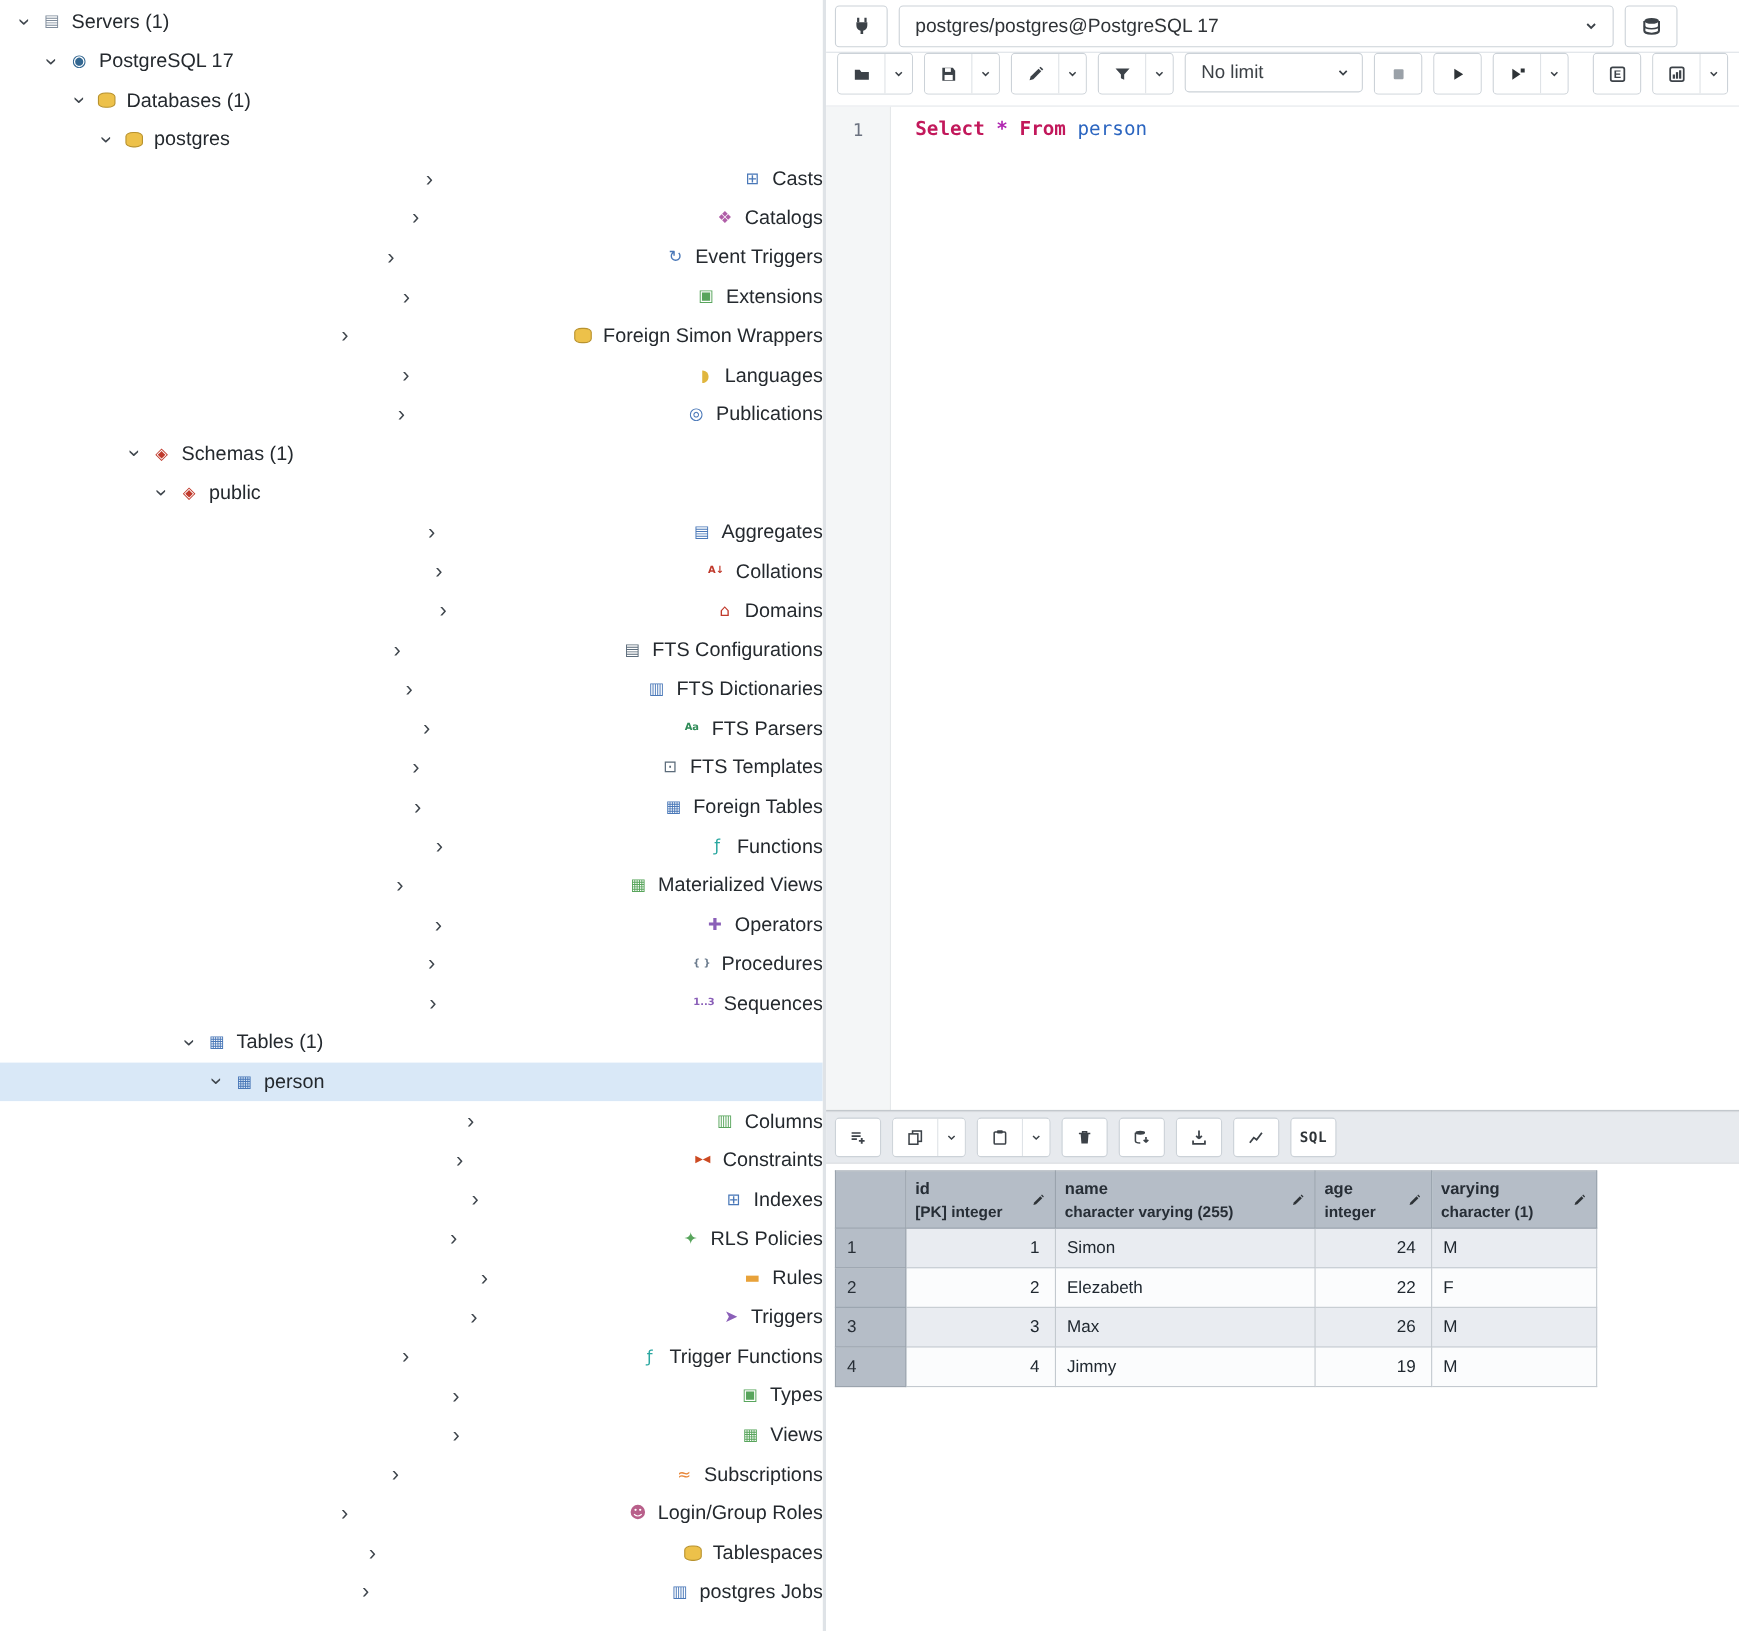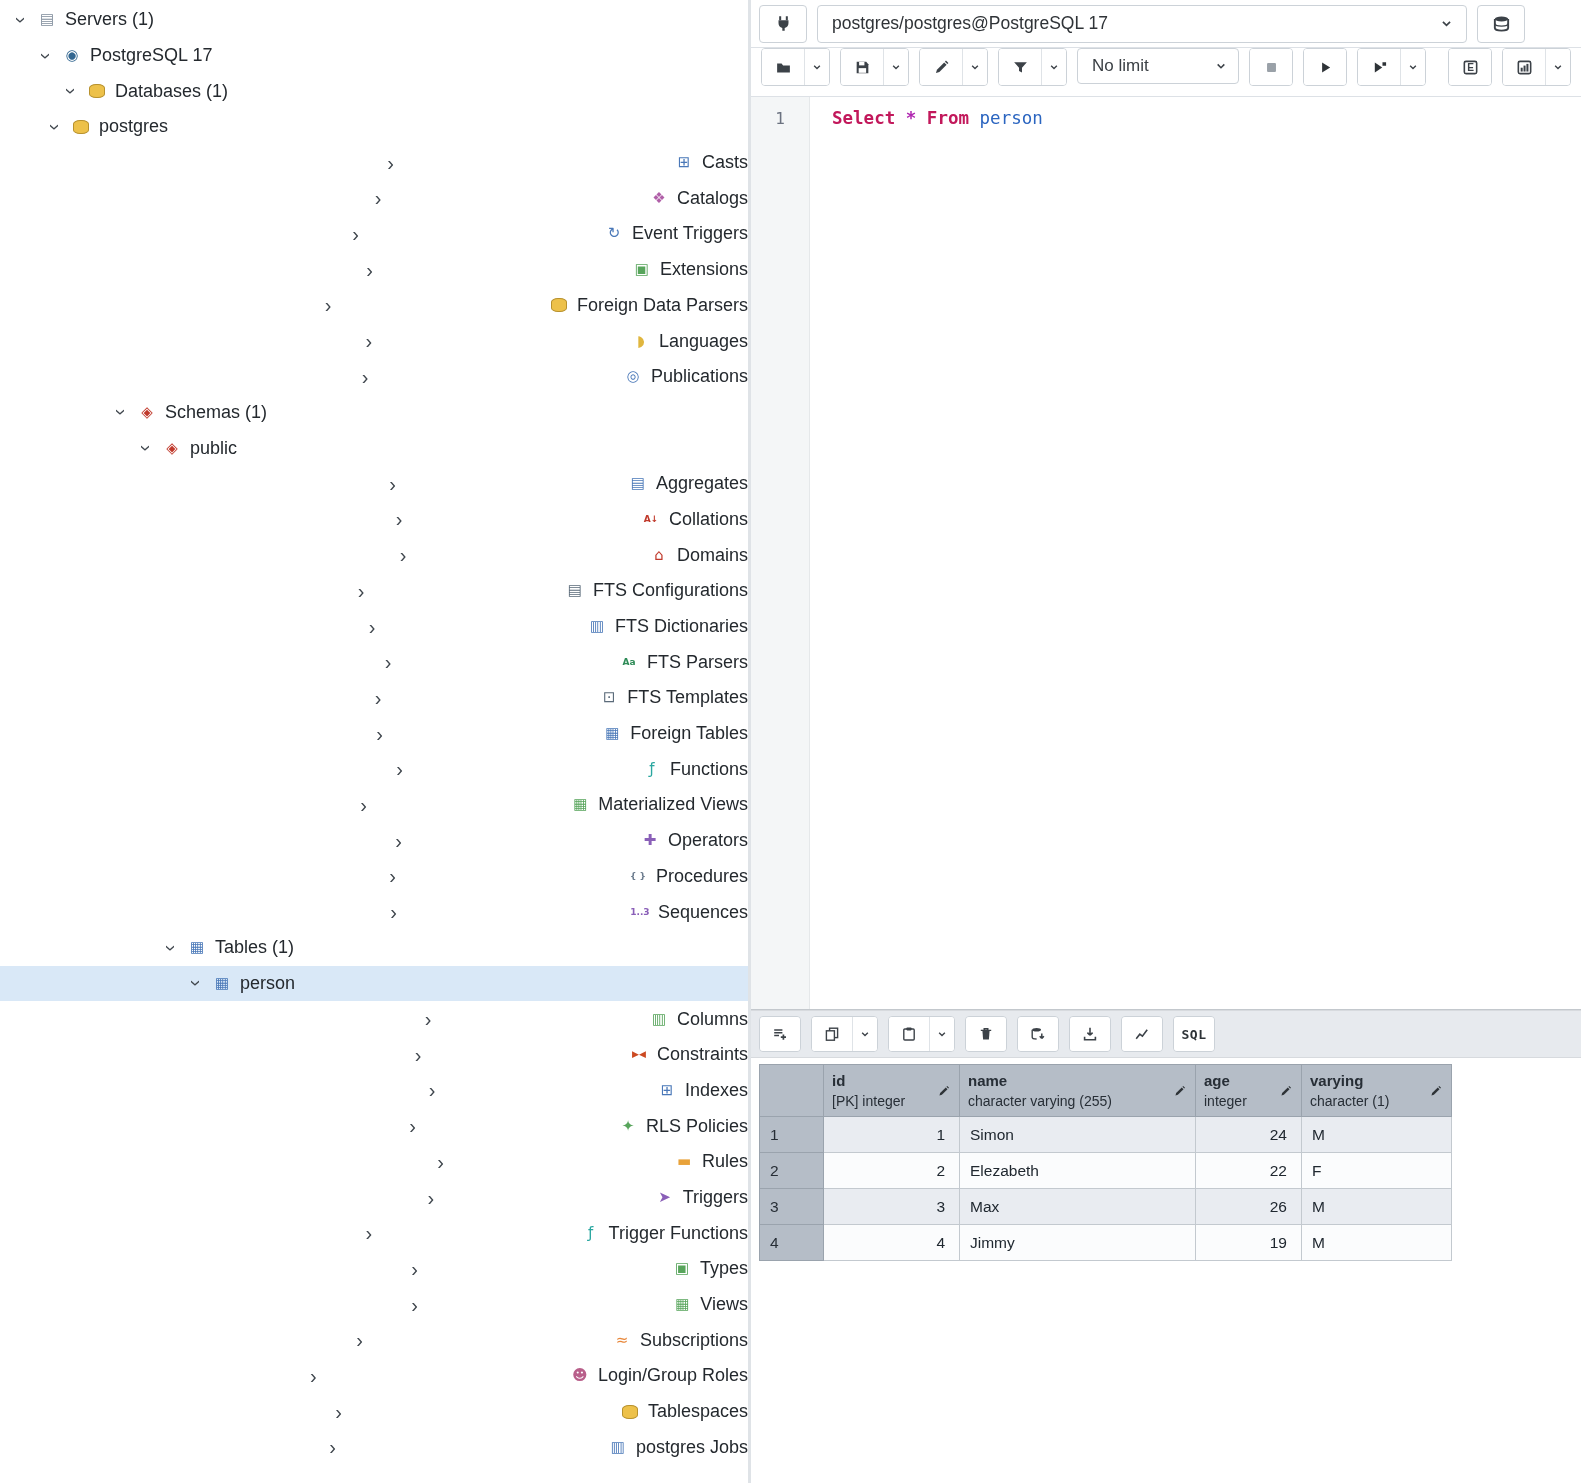--- a/index.html
+++ b/index.html
@@ -71,21 +71,21 @@
   .rtoolbar .ibtn{width:40px;}
   .sqlbtn{width:48px;font-size:13px;font-weight:bold;color:#2e3337;letter-spacing:0.5px;
           font-family:"DejaVu Sans Mono",monospace;}
   .gridwrap{flex:1;background:#fff;padding:6px 0 0 8px;overflow:hidden;}
   table.grid{border-collapse:collapse;table-layout:fixed;font-size:15.5px;}
   .grid th,.grid td{border:1px solid #c3c9cf;box-sizing:border-box;}
   .grid thead th{background:#b5bdc7;border-color:#9aa3ad;color:#272e36;text-align:left;
                  padding:5px 8px;height:52px;font-weight:normal;vertical-align:middle;}
   .hflex{display:flex;align-items:center;justify-content:space-between;gap:4px;}
   .hname{font-weight:bold;font-size:15px;line-height:1.35;}
-  .htype{font-size:14px;line-height:1.3;}
+  .htype{font-size:14px;line-height:1.3;font-weight:bold;}
   .grid td{height:36px;padding:4px 10px;color:#202830;background:#fbfcfd;}
   .grid td.rownum{background:#b5bdc7;border-color:#9aa3ad;width:64px;color:#272e36;
                   padding-left:10px;}
   .grid tbody tr:nth-child(odd) td:not(.rownum){background:#e9ecf1;}
   .grid td.ar{text-align:right;padding-right:14px;}
   .icw{display:inline-flex;align-items:center;justify-content:center;}
 </style>
 </head>
 <body>
 
@@ -102,21 +102,21 @@
         <span class="ticon" style="color: rgb(51, 103, 145);">◉</span>
         <span class="tlabel">PostgreSQL 17</span>
       </div>
       <div class="trow" style="padding-left: 60px;">
         <span class="chev down">›</span>
         <span class="ticon">
           <span class="cyl"></span>
         </span>
         <span class="tlabel">Databases (1)</span>
       </div>
-      <div class="trow" style="padding-left: 44px; align-items: center;">
+      <div class="trow" style="padding-left: 85px; align-items: center;">
         <span class="chev down">›</span>
         <span class="ticon">
           <span class="cyl"></span>
         </span>
         <span class="tlabel">postgres</span>
       </div>
       <div class="trow" style="padding-left: 110px;">
         <span class="chev right">›</span>
         <span class="ticon" style="color: rgb(74, 120, 184);">⊞</span>
         <span class="tlabel">Casts</span>
@@ -134,21 +134,21 @@
       <div class="trow" style="padding-left: 110px;">
         <span class="chev right">›</span>
         <span class="ticon" style="color: rgb(88, 165, 92);">▣</span>
         <span class="tlabel">Extensions</span>
       </div>
       <div class="trow" style="padding-left: 110px;">
         <span class="chev right">›</span>
         <span class="ticon">
           <span class="cyl"></span>
         </span>
-        <span class="tlabel">Foreign Data Parsers</span>
+        <span class="tlabel">Foreign Simon Wrappers</span>
       </div>
       <div class="trow" style="padding-left: 110px;">
         <span class="chev right">›</span>
         <span class="ticon" style="color: rgb(224, 182, 62);">◗</span>
         <span class="tlabel">Languages</span>
       </div>
       <div class="trow" style="padding-left: 110px;">
         <span class="chev right">›</span>
         <span class="ticon" style="color: rgb(74, 120, 184);">◎</span>
         <span class="tlabel">Publications</span>

